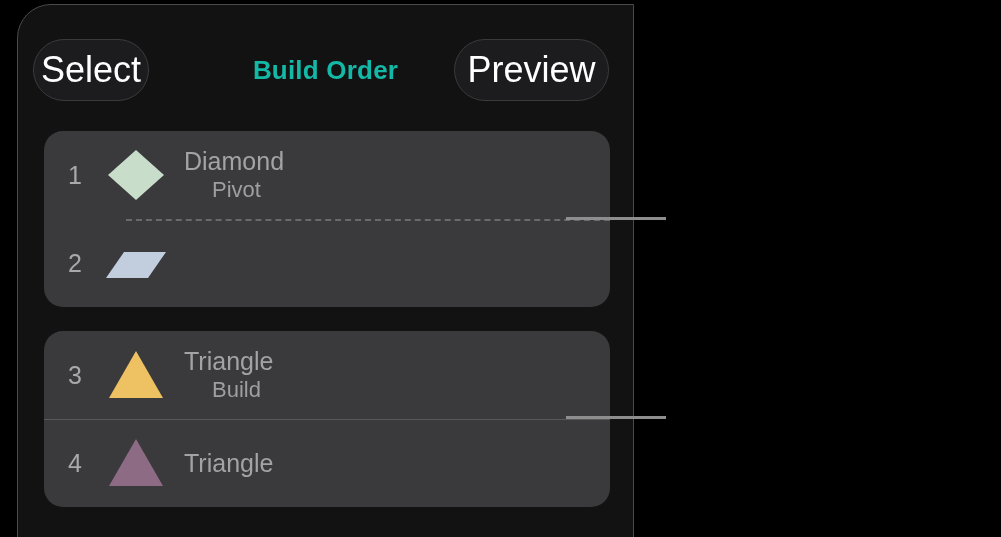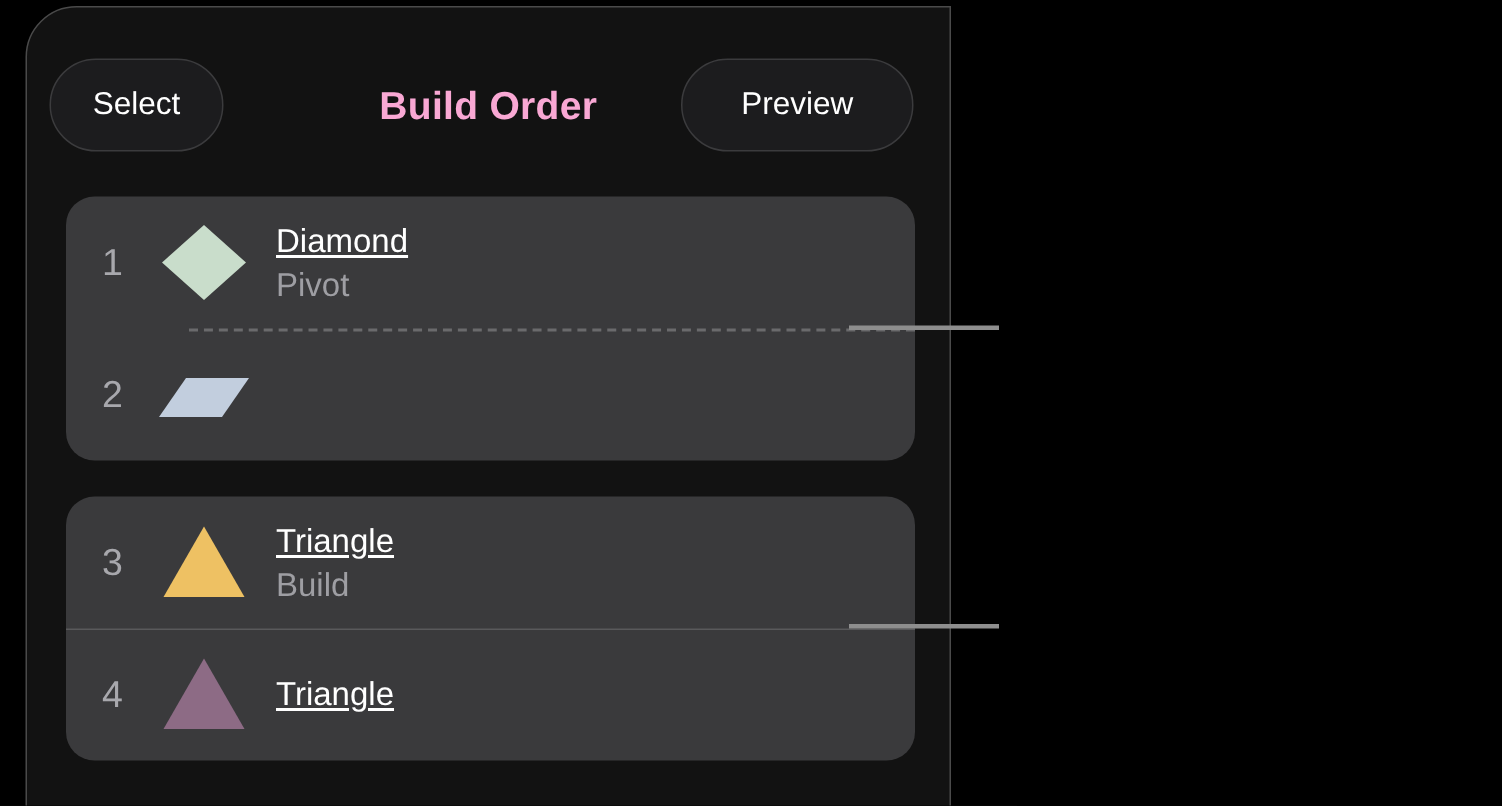--- a/index.html
+++ b/index.html
@@ -39,21 +39,21 @@
     height: 112px;
   }
   .pill-button {
     position: absolute;
     top: 34px;
     height: 62px;
     background: #1c1c1e;
     border: 1px solid #3b3b3d;
     border-radius: 31px;
     color: #ffffff;
-    font-size: 21px;
+    font-size: 36px;
     line-height: 60px;
     text-align: center;
     box-sizing: border-box;
     cursor: pointer;
     white-space: nowrap;
   }
   #select-button {
     left: 15px;
     width: 116px;
   }
@@ -62,21 +62,21 @@
     width: 155px;
   }
   #toolbar-title {
     position: absolute;
     left: 0;
     top: 34px;
     width: 100%;
     height: 62px;
     line-height: 62px;
     text-align: center;
-    color: #f9a8d4;
+    color: #14b8a6;
     font-size: 26px;
     font-weight: bold;
     letter-spacing: 0.2px;
   }
 
   
   .build-group {
     position: absolute;
     left: 26px;
     width: 566px;
@@ -112,31 +112,31 @@
     position: relative;
   }
   .row-shape svg { display: block; }
 
   .row-text {
     flex: 1 1 auto;
     padding-left: 12px;
     min-width: 0;
   }
   .row-title {
-    color: #ffffff;
-    font-size: 22px;
+    color: #a3a3a3;
+    font-size: 25px;
     line-height: 30px;
     white-space: nowrap;
-    text-decoration: underline;
   }
   .row-subtitle {
     color: #9e9ea3;
     font-size: 22px;
     line-height: 28px;
     white-space: nowrap;
+    margin-left: 28px;
   }
 
   
   .sep {
     position: absolute;
     height: 1px;
   }
   .sep-dashed {
     left: 82px;
     right: 0;

